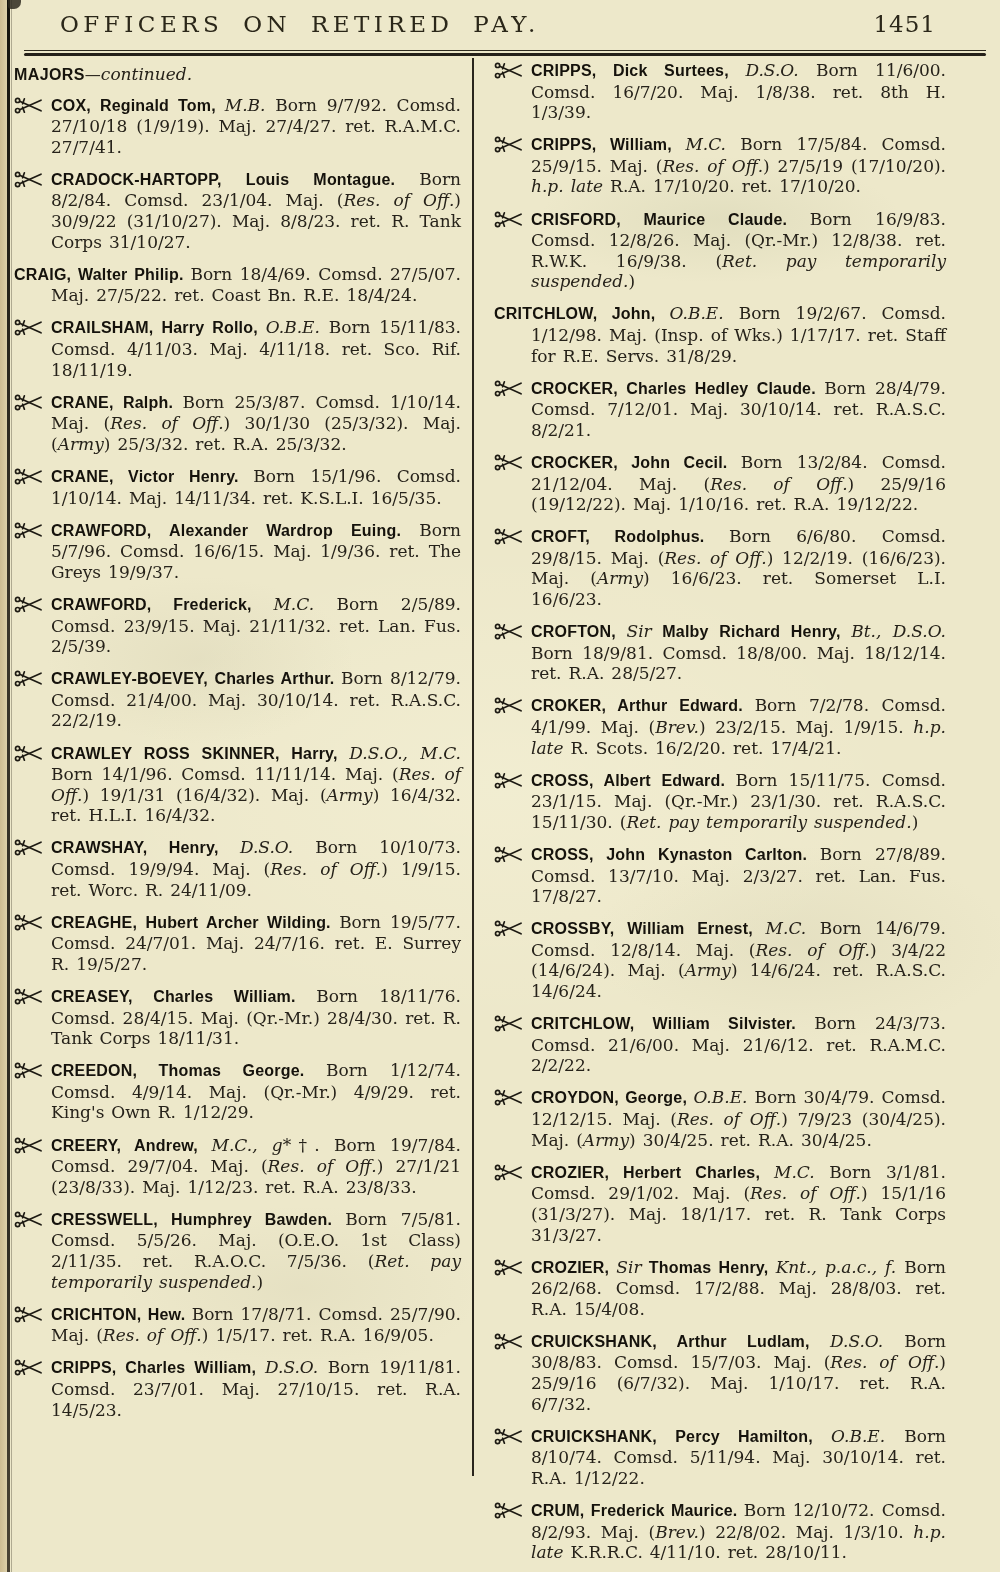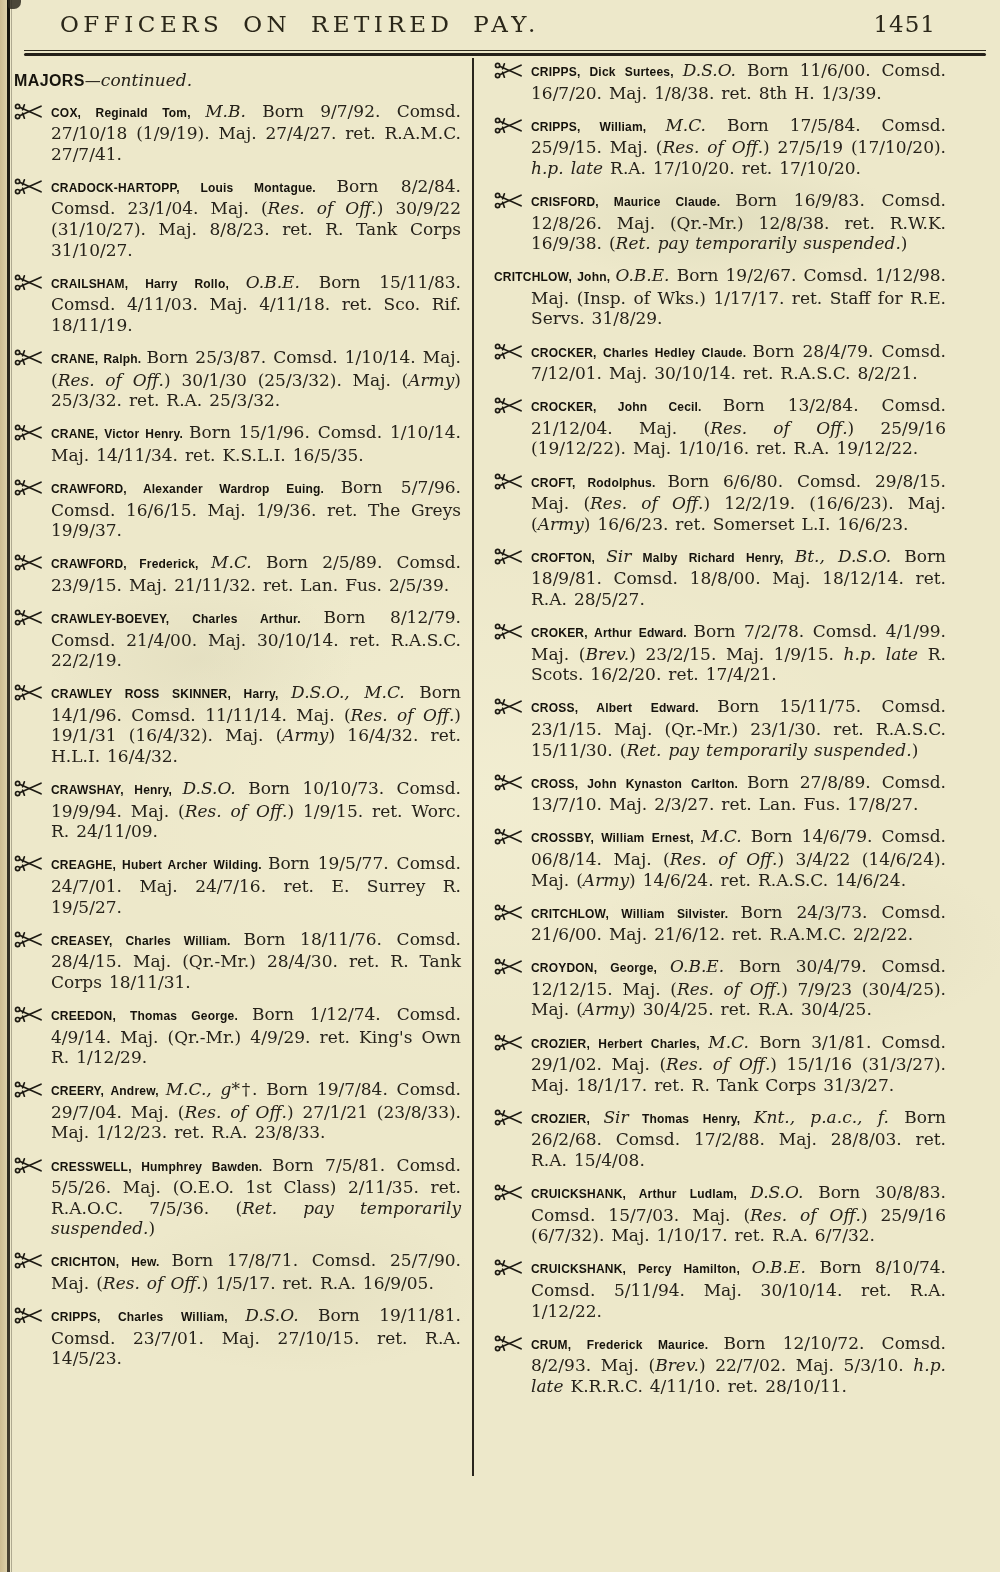--- a/index.html
+++ b/index.html
@@ -27,31 +27,31 @@
   .page-number{position:absolute;top:11px;right:64px;font-size:23px;letter-spacing:1px;color:#2b2719;}
 
   .rule-thin{position:absolute;left:24px;right:14px;top:50px;height:1px;background:#2f2b20;}
   .rule-thick{position:absolute;left:24px;right:14px;top:53px;height:3px;background:#242019;border-radius:2px;}
   .divider{position:absolute;left:472px;top:58px;width:2px;height:1418px;background:#2a261d;}
 
   .col{position:absolute;text-align:justify;font-size:17px;line-height:20.6px;word-spacing:1.6px;}
   .col-left{left:14px;top:64px;width:447px;}
   .col-right{left:494px;top:60px;width:452px;}
 
-  .section-heading{margin:6px 0 9px 0;font-size:16px;text-align:left;}
+  .section-heading{margin:0 0 9px 0;font-size:16px;text-align:left;}
   .sh-bold{font-family:"Liberation Sans",sans-serif;font-weight:700;letter-spacing:.4px;color:#17140d;}
   .sh-dash{color:#26221a;}
   .sh-italic{font-style:italic;font-size:17px;}
 
   .entry{position:relative;padding-left:37px;margin-bottom:11.5px;}
   .entry.no-icon{text-indent:-37px;}
   .swords{position:absolute;left:0;top:2px;width:29px;height:17px;}
   .swords svg{display:block;}
 
-  .seg-b{font-family:"Liberation Sans",sans-serif;font-weight:700;font-size:12px;
+  .seg-b{font-family:"Liberation Sans",sans-serif;font-weight:700;font-size:16px;
     letter-spacing:.2px;color:#15120c;margin-top:44px;}
   .seg-i{font-style:italic;}
   .seg-r{}
 </style>
 </head>
 <body>
 
 <div class="page">
   <div class="binding-strip"></div>
   <div class="binding-line"></div>
@@ -84,20 +84,21 @@
             <g fill="none" stroke="#1d1a13" stroke-width="1.7" stroke-linecap="round">
               <path d="M27,3.2 L6.2,12.6"></path>
               <path d="M27,13.8 L6.2,4.4"></path>
               <path d="M8.6,10.2 L10.4,15.2"></path>
               <path d="M8.6,6.8 L10.4,1.8"></path>
               <circle cx="3.6" cy="13.6" r="2.1"></circle>
               <circle cx="3.6" cy="3.4" r="2.1"></circle>
             </g>
           </svg>
         </span><span><span class="seg-b">CRADOCK-HARTOPP, Louis Montague. </span><span class="seg-r"> Born 8/2/84.  Comsd. 23/1/04.  Maj. (</span><span class="seg-i">Res. of Off.</span><span class="seg-r">) 30/9/22 (31/10/27).  Maj. 8/8/23.  ret. R. Tank Corps 31/10/27.</span></span></div>
+      <div class="entry no-icon"><span><span class="seg-b">CRAIG, Walter Philip. </span><span class="seg-r"> Born 18/4/69.  Comsd. 27/5/07.  Maj. 27/5/22.  ret. Coast Bn. R.E. 18/4/24.</span></span></div>
       <div class="entry"><span class="swords">
           <svg width="29" height="17" viewBox="0 0 29 17">
             <g fill="none" stroke="#1d1a13" stroke-width="1.7" stroke-linecap="round">
               <path d="M27,3.2 L6.2,12.6"></path>
               <path d="M27,13.8 L6.2,4.4"></path>
               <path d="M8.6,10.2 L10.4,15.2"></path>
               <path d="M8.6,6.8 L10.4,1.8"></path>
               <circle cx="3.6" cy="13.6" r="2.1"></circle>
               <circle cx="3.6" cy="3.4" r="2.1"></circle>
             </g>
@@ -399,21 +400,21 @@
           <svg width="29" height="17" viewBox="0 0 29 17">
             <g fill="none" stroke="#1d1a13" stroke-width="1.7" stroke-linecap="round">
               <path d="M27,3.2 L6.2,12.6"></path>
               <path d="M27,13.8 L6.2,4.4"></path>
               <path d="M8.6,10.2 L10.4,15.2"></path>
               <path d="M8.6,6.8 L10.4,1.8"></path>
               <circle cx="3.6" cy="13.6" r="2.1"></circle>
               <circle cx="3.6" cy="3.4" r="2.1"></circle>
             </g>
           </svg>
-        </span><span><span class="seg-b">CROSSBY, William Ernest, </span><span class="seg-i">M.C.</span><span class="seg-r">  Born 14/6/79. Comsd. 06/8/14.  Maj. (</span><span class="seg-i">Res. of Off.</span><span class="seg-r">) 3/4/22 (14/6/24).  Maj. (</span><span class="seg-i">Army</span><span class="seg-r">) 14/6/24.  ret. R.A.S.C. 14/6/24.</span></span></div>
+        </span><span><span class="seg-b">CROSSBY, William Ernest, </span><span class="seg-i">M.C.</span><span class="seg-r">  Born 14/6/79. Comsd. 12/8/14.  Maj. (</span><span class="seg-i">Res. of Off.</span><span class="seg-r">) 3/4/22 (14/6/24).  Maj. (</span><span class="seg-i">Army</span><span class="seg-r">) 14/6/24.  ret. R.A.S.C. 14/6/24.</span></span></div>
       <div class="entry"><span class="swords">
           <svg width="29" height="17" viewBox="0 0 29 17">
             <g fill="none" stroke="#1d1a13" stroke-width="1.7" stroke-linecap="round">
               <path d="M27,3.2 L6.2,12.6"></path>
               <path d="M27,13.8 L6.2,4.4"></path>
               <path d="M8.6,10.2 L10.4,15.2"></path>
               <path d="M8.6,6.8 L10.4,1.8"></path>
               <circle cx="3.6" cy="13.6" r="2.1"></circle>
               <circle cx="3.6" cy="3.4" r="2.1"></circle>
             </g>
@@ -483,15 +484,15 @@
           <svg width="29" height="17" viewBox="0 0 29 17">
             <g fill="none" stroke="#1d1a13" stroke-width="1.7" stroke-linecap="round">
               <path d="M27,3.2 L6.2,12.6"></path>
               <path d="M27,13.8 L6.2,4.4"></path>
               <path d="M8.6,10.2 L10.4,15.2"></path>
               <path d="M8.6,6.8 L10.4,1.8"></path>
               <circle cx="3.6" cy="13.6" r="2.1"></circle>
               <circle cx="3.6" cy="3.4" r="2.1"></circle>
             </g>
           </svg>
-        </span><span><span class="seg-b">CRUM, Frederick Maurice. </span><span class="seg-r">  Born 12/10/72. Comsd. 8/2/93.  Maj. (</span><span class="seg-i">Brev.</span><span class="seg-r">) 22/7/02.  Maj. 5/3/10.  </span><span class="seg-i">h.p. late</span><span class="seg-r"> K.R.R.C. 4/11/10.  ret. 28/10/11.</span></span></div>
+        </span><span><span class="seg-b">CRUM, Frederick Maurice. </span><span class="seg-r">  Born 12/10/72. Comsd. 8/2/93.  Maj. (</span><span class="seg-i">Brev.</span><span class="seg-r">) 22/8/02.  Maj. 1/3/10.  </span><span class="seg-i">h.p. late</span><span class="seg-r"> K.R.R.C. 4/11/10.  ret. 28/10/11.</span></span></div>
     </div>
 </div>
 
 </body></html>

